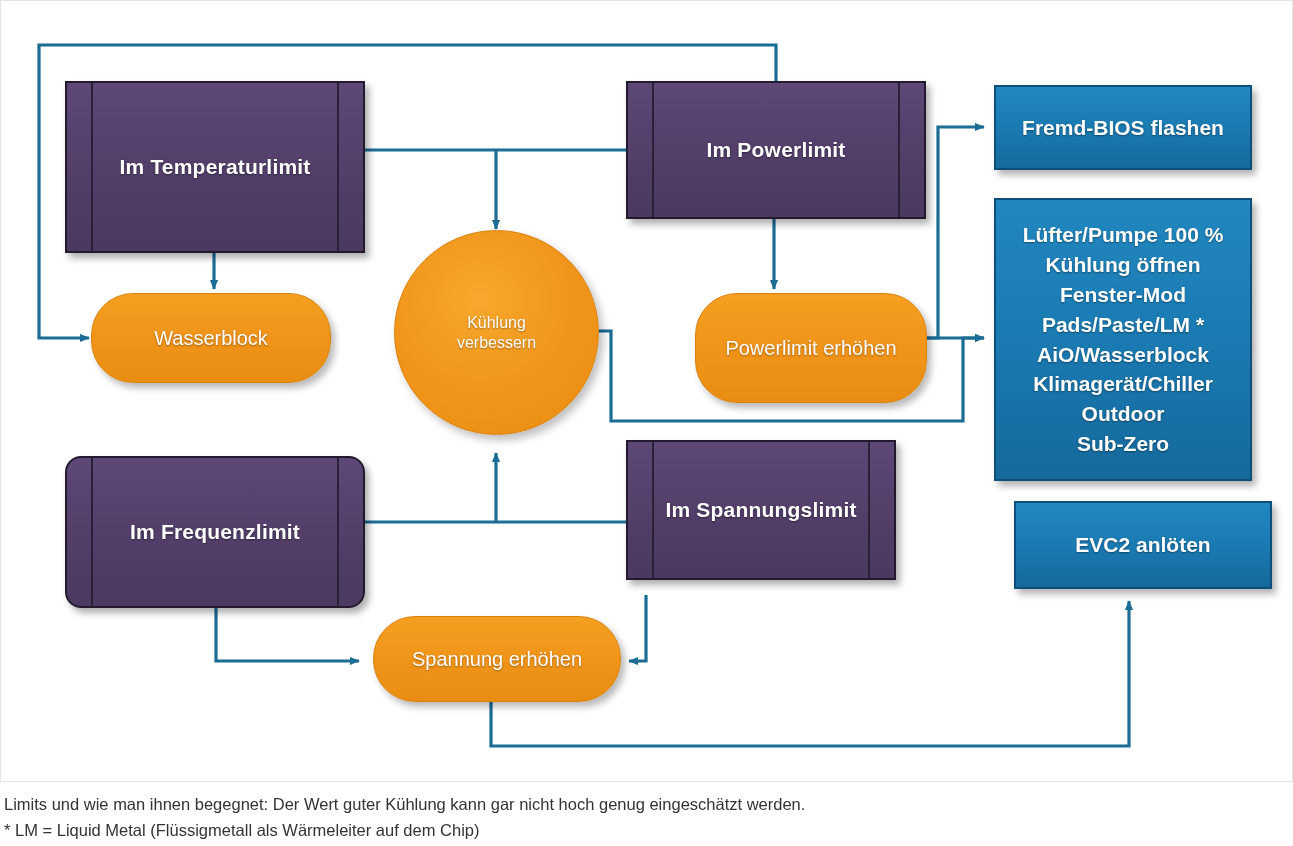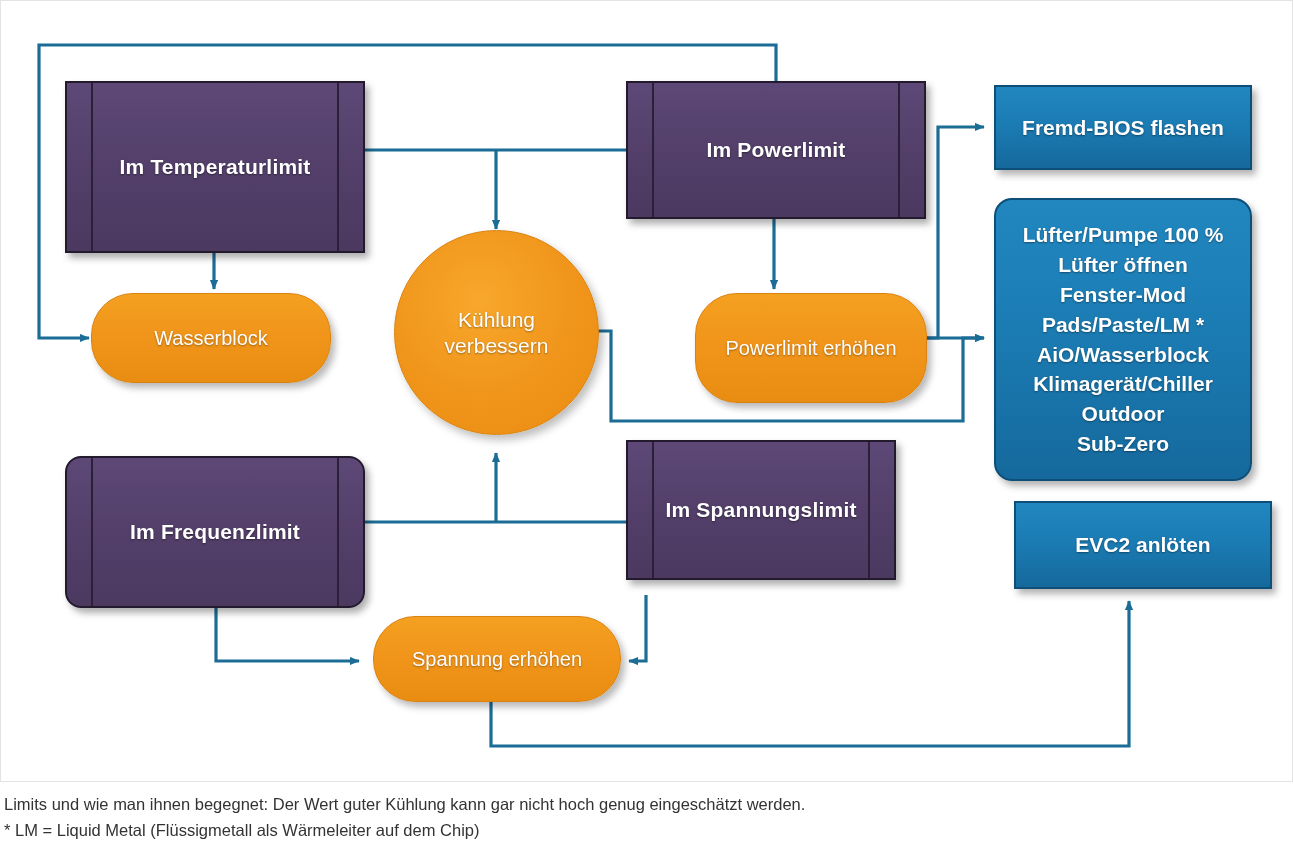--- a/index.html
+++ b/index.html
@@ -55,21 +55,21 @@
     font-size:20px;
     text-shadow:0 1px 2px rgba(0,0,0,.35);
   }
 
   
   .circle{
     background:radial-gradient(circle at 42% 34%,#f7a82c 0%,#f0941a 55%,#e98c12 100%);
     border:1px solid #d9820f;
     border-radius:50%;
     box-shadow:4px 5px 8px rgba(0,0,0,0.26);
-    font-size:21px;
+    font-size:16px;
     line-height:1.22;
     text-shadow:0 1px 2px rgba(0,0,0,.35);
   }
 
   
   .blue{
     background:linear-gradient(180deg,#2287bf 0%,#1b7cb4 45%,#15699c 100%);
     border:2px solid #0d4f78;
     box-shadow:4px 5px 7px rgba(0,0,0,0.30);
     font-weight:bold;
@@ -169,23 +169,23 @@
 
     <div class="node circle" style="left:393px;top:229px;width:205px;height:205px;flex-direction:column;">
       <span>Kühlung</span>
       <span>verbessern</span>
     </div>
 
     <div class="node blue" style="left:993px;top:84px;width:258px;height:85px;">
       <span>Fremd-BIOS flashen</span>
     </div>
 
-    <div class="node blue multi" style="left:993px;top:197px;width:258px;height:283px;flex-direction:column;border-radius:18px;">
+    <div class="node blue multi" style="left:993px;top:197px;width:258px;height:283px;flex-direction:column;">
       <span>Lüfter/Pumpe 100 %</span>
-      <span>Lüfter öffnen</span>
+      <span>Kühlung öffnen</span>
       <span>Fenster-Mod</span>
       <span>Pads/Paste/LM *</span>
       <span>AiO/Wasserblock</span>
       <span>Klimagerät/Chiller</span>
       <span>Outdoor</span>
       <span>Sub-Zero</span>
     </div>
 
     <div class="node blue" style="left:993px;top:500px;width:258px;height:88px;margin-left:20px;">
       <span>EVC2 anlöten</span>

